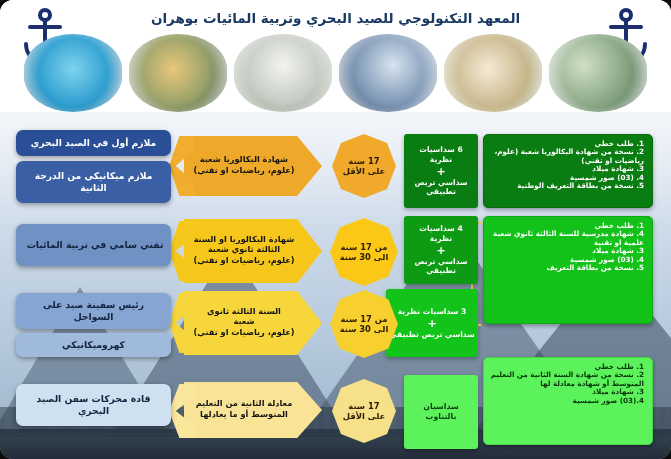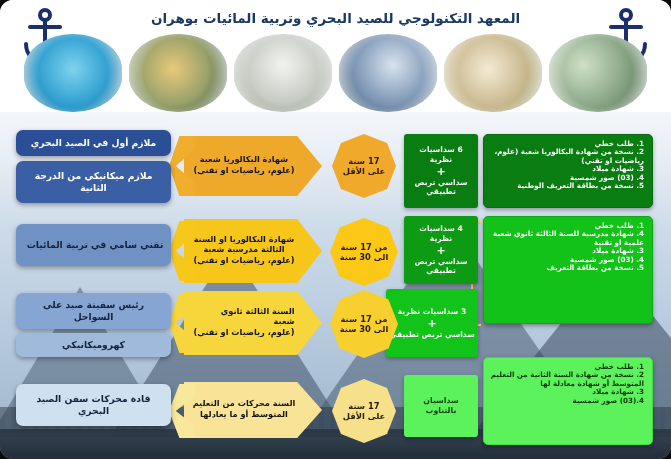--- a/index.html
+++ b/index.html
@@ -209,21 +209,21 @@
   </div>
   <div class="age-hex h2" style="right:273px;top:218px;width:68px;height:68px;font-size:8.4px;">
     <div>
       <span>من 17 سنة</span><br>
       <span>الى 30 سنة</span>
     </div>
   </div>
   <div class="req-arrow r2" style="right:349px;top:219px;width:138px;height:64px;font-size:8.2px;">
     <div>
       <span>شهادة البكالوريا او السنة</span><br>
-      <span>الثالثة مدرسية شعبة</span><br>
+      <span>الثالثة ثانوي شعبة</span><br>
       <span>(علوم، رياضيات او تقني)</span>
     </div>
   </div>
   <div class="chev c2" style="right:476px;top:221px;width:26px;height:60px;"></div>
   <div class="job-box j3" style="right:500px;top:224px;width:155px;height:42px;font-size:9.2px;padding-left:9px;">
     <span>تقني سامي في تربية المائيات</span>
   </div>
 
   <div class="dur-box d3" style="right:193px;top:289px;width:92px;height:68px;font-size:7.6px;">
     <div>
@@ -231,55 +231,55 @@
       <span class="plus">+</span>
       <span>سداسي تربص تطبيقي</span>
     </div>
   </div>
   <div class="age-hex h3" style="right:273px;top:290px;width:68px;height:68px;font-size:8.4px;">
     <div>
       <span>من 17 سنة</span><br>
       <span>الى 30 سنة</span>
     </div>
   </div>
-  <div class="req-arrow r3" style="right:349px;top:291px;width:138px;height:64px;font-size:8.2px;text-align:right;">
+  <div class="req-arrow r3" style="right:349px;top:291px;width:138px;height:64px;font-size:8.2px;">
     <div>
       <span>السنة الثالثة ثانوي</span><br>
       <span>شعبة</span><br>
       <span>(علوم، رياضيات او تقني)</span>
     </div>
   </div>
   <div class="chev c3" style="right:476px;top:293px;width:26px;height:60px;"></div>
   <div class="job-box j4" style="right:500px;top:293px;width:155px;height:36px;font-size:9.2px;">
     <span>رئيس سفينة صيد على السواحل</span>
   </div>
   <div class="job-box j5" style="right:500px;top:333px;width:155px;height:24px;font-size:9.2px;">
     <span>كهروميكانيكي</span>
   </div>
 
   <div class="doc-box light" style="right:18px;top:357px;width:170px;height:88px;font-size:7.2px;">
     <span class="li">1. طلب خطي</span>
     <span class="li">2. نسخة من شهادة السنة الثانية من التعليم المتوسط أو شهادة معادلة لها</span>
     <span class="li">3. شهادة ميلاد</span>
     <span class="li">4.(03) صور شمسية</span>
   </div>
-  <div class="dur-box d4" style="right:193px;top:375px;width:74px;height:62px;font-size:7.8px;">
+  <div class="dur-box d4" style="right:193px;top:375px;width:74px;height:74px;font-size:7.8px;">
     <div>
       <span>سداسيان بالتناوب</span>
     </div>
   </div>
   <div class="age-hex h4" style="right:275px;top:379px;width:64px;height:64px;font-size:8.4px;">
     <div>
       <span>17 سنة</span><br>
       <span>على الأقل</span>
     </div>
   </div>
   <div class="req-arrow r4" style="right:349px;top:382px;width:138px;height:56px;font-size:8.2px;">
     <div>
-      <span>السنة محركات من التعليم</span><br>
+      <span>معادلة الثانية من التعليم</span><br>
       <span>المتوسط أو ما يعادلها</span>
     </div>
   </div>
   <div class="chev c4" style="right:476px;top:384px;width:26px;height:54px;"></div>
   <div class="job-box j6" style="right:500px;top:384px;width:155px;height:42px;font-size:9.2px;">
     <span>قادة محركات سفن الصيد البحري</span>
   </div>
 
 </div>
 

